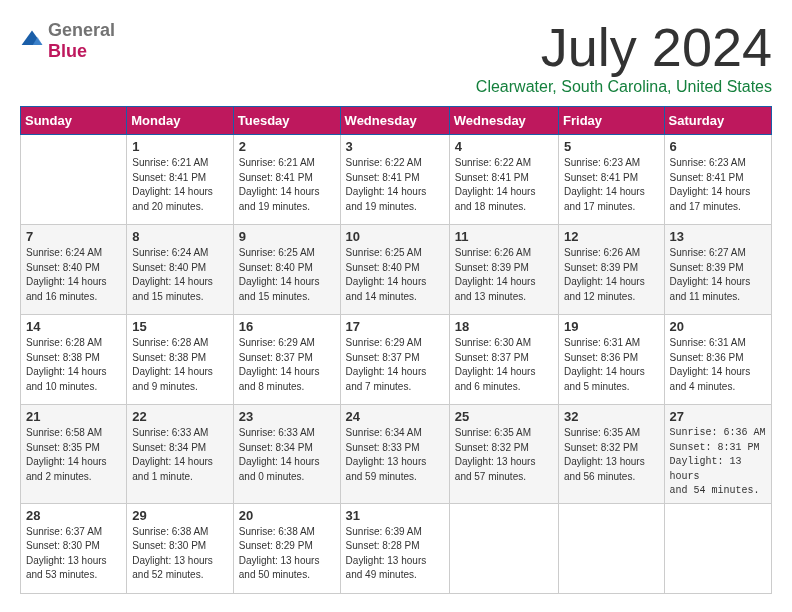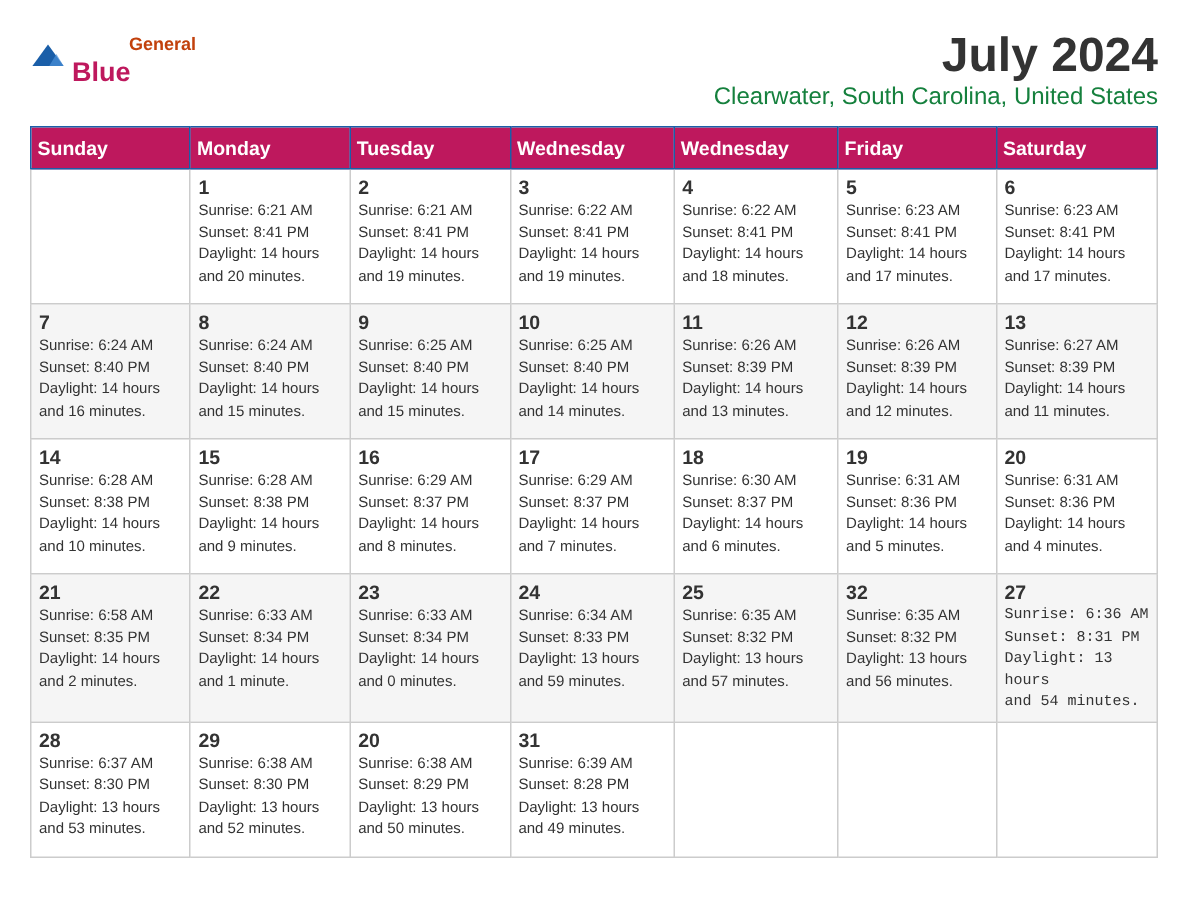--- a/index.html
+++ b/index.html
@@ -22,22 +22,22 @@
       gap: 4px;
     }
     .logo-icon {
       width: 24px;
       height: 24px;
     }
     .title-section {
       text-align: right;
     }
     .month-title {
-      font-size: 32px;
-      font-weight: bold;
+      font-size: 54px;
+      font-weight: normal;
       color: #333;
       line-height: 1;
     }
     .location-title {
       font-size: 16px;
       color: #15803d;
       margin-top: 4px;
     }
     table {
       width: 100%;
@@ -85,21 +85,21 @@
 </head>
 <body>
 
 <div class="header">
   <div class="logo">
     <svg class="logo-icon" viewBox="0 0 30 30" width="30" height="30">
       <polygon points="15,2 28,20 2,20" fill="#1a5ea8"></polygon>
       <polygon points="22,10 28,20 16,20" fill="#4a90d9" opacity="0.7"></polygon>
     </svg>
     <div>
-      <span style="font-size:12px;font-weight:bold;color:#c2410c;margin-left:38px;">General</span><br>
+      <span style="font-size:18px;font-weight:bold;color:#737373;">General</span><br>
       <span style="font-size:18px;font-weight:bold;color:#be185d;">Blue</span>
     </div>
   </div>
   <div class="title-section">
     <div class="month-title">July 2024</div>
     <div class="location-title">Clearwater, South Carolina, United States</div>
   </div>
 </div>
 
 <table>

